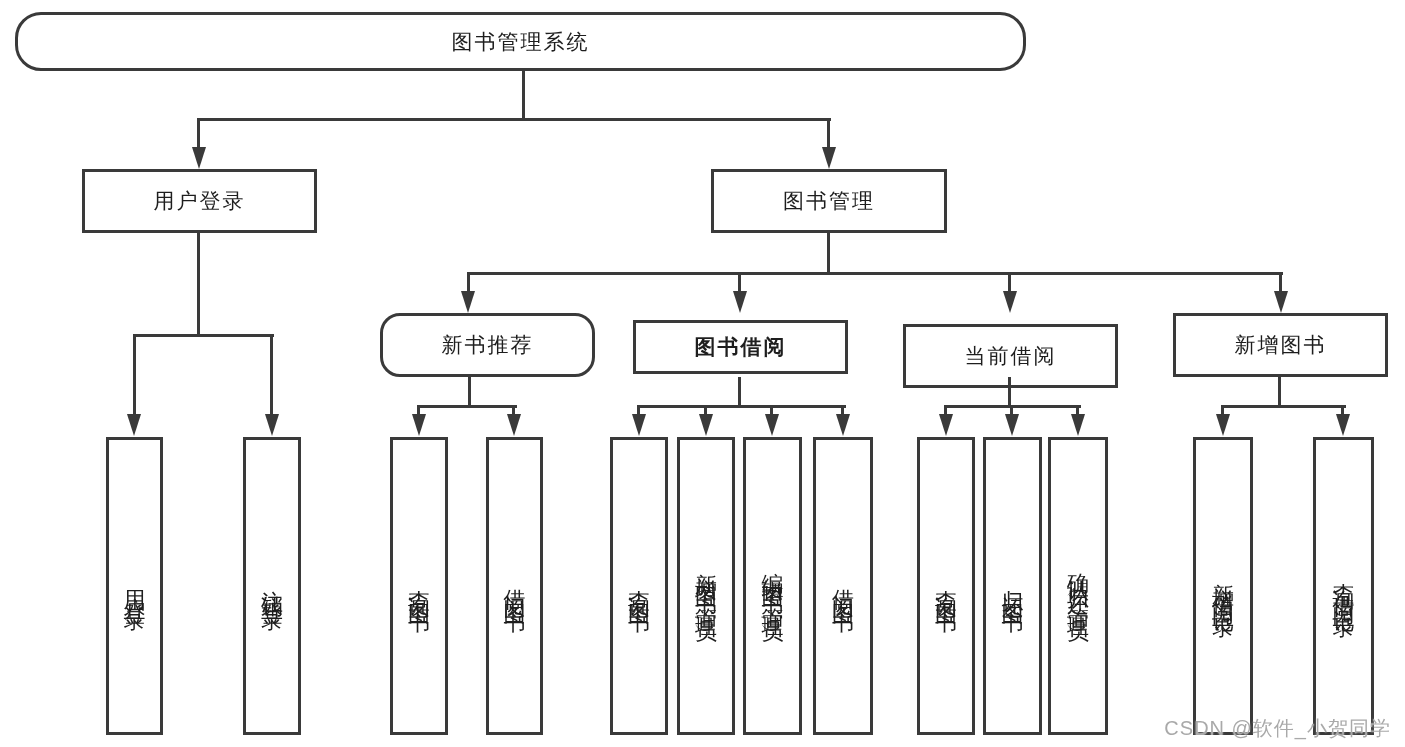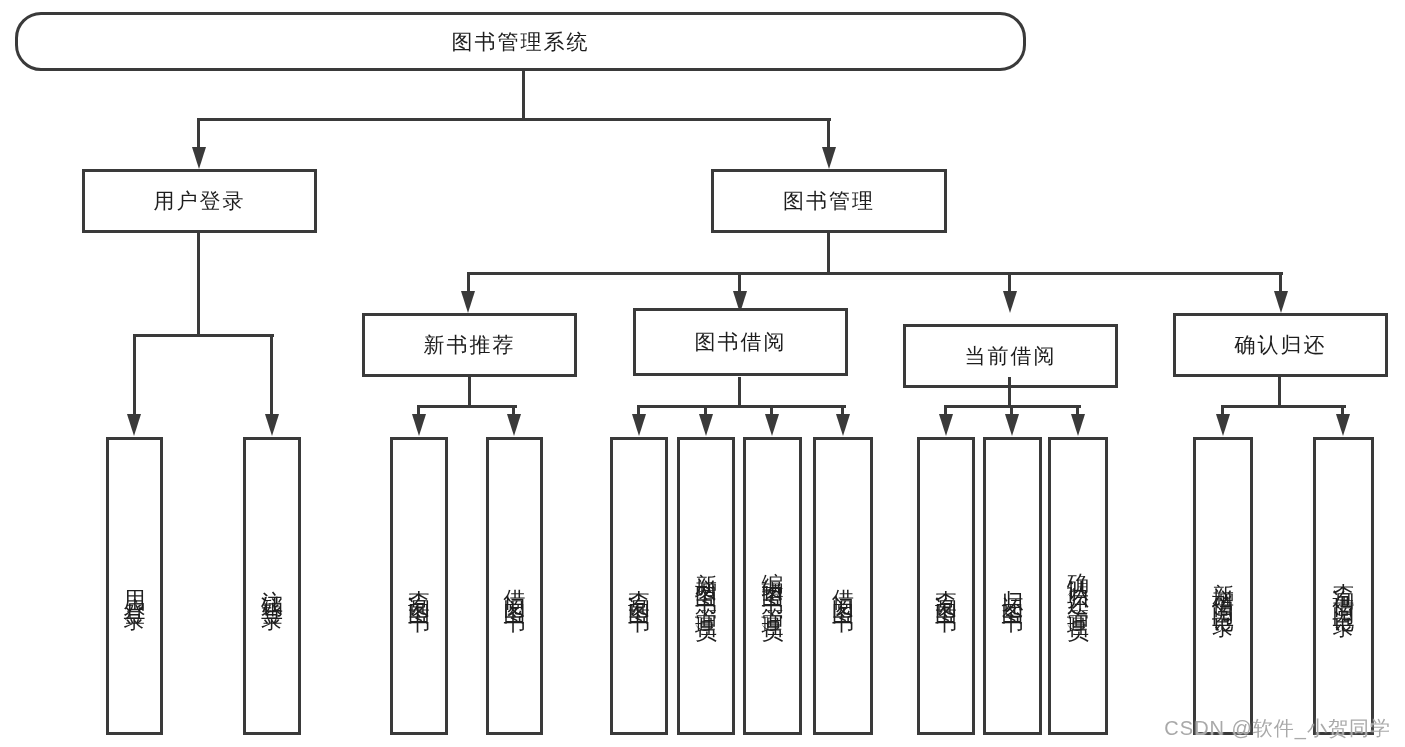--- a/index.html
+++ b/index.html
@@ -62,24 +62,24 @@
   <div class="ln" style="left:467px;top:272px;width:816px;height:3px;"></div>
   <div class="ln" style="left:467px;top:272px;width:3px;height:19px;"></div>
   <div class="ar" style="left:461px;top:291px;"></div>
   <div class="ln" style="left:738px;top:272px;width:3px;height:19px;"></div>
   <div class="ar" style="left:733px;top:291px;"></div>
   <div class="ln" style="left:1008px;top:272px;width:3px;height:19px;"></div>
   <div class="ar" style="left:1003px;top:291px;"></div>
   <div class="ln" style="left:1279px;top:272px;width:3px;height:19px;"></div>
   <div class="ar" style="left:1274px;top:291px;"></div>
 
-  <div class="box h" style="left:362px;top:313px;width:215px;height:64px;">新书推荐</div>
-  <div class="box h" style="left:633px;top:308px;width:215px;height:68px;">图书借阅</div>
+  <div class="box h" style="left:380px;top:313px;width:215px;height:64px;border-radius:20px;">新书推荐</div>
+  <div class="box h" style="left:633px;top:320px;width:215px;height:54px;font-weight:bold;">图书借阅</div>
   <div class="box h" style="left:903px;top:313px;width:215px;height:64px;margin-top:11px;">当前借阅</div>
-  <div class="box h" style="left:1173px;top:313px;width:215px;height:64px;">确认归还</div>
+  <div class="box h" style="left:1173px;top:313px;width:215px;height:64px;">新增图书</div>
 
   <div class="ln" style="left:468px;top:377px;width:3px;height:31px;"></div>
   <div class="ln" style="left:417px;top:405px;width:100px;height:3px;"></div>
   <div class="ln" style="left:417px;top:405px;width:3px;height:12px;"></div>
   <div class="ar" style="left:412px;top:414px;"></div>
   <div class="ln" style="left:512px;top:405px;width:3px;height:12px;"></div>
   <div class="ar" style="left:507px;top:414px;"></div>
 
   <div class="ln" style="left:738px;top:377px;width:3px;height:31px;"></div>
   <div class="ln" style="left:637px;top:405px;width:209px;height:3px;"></div>

